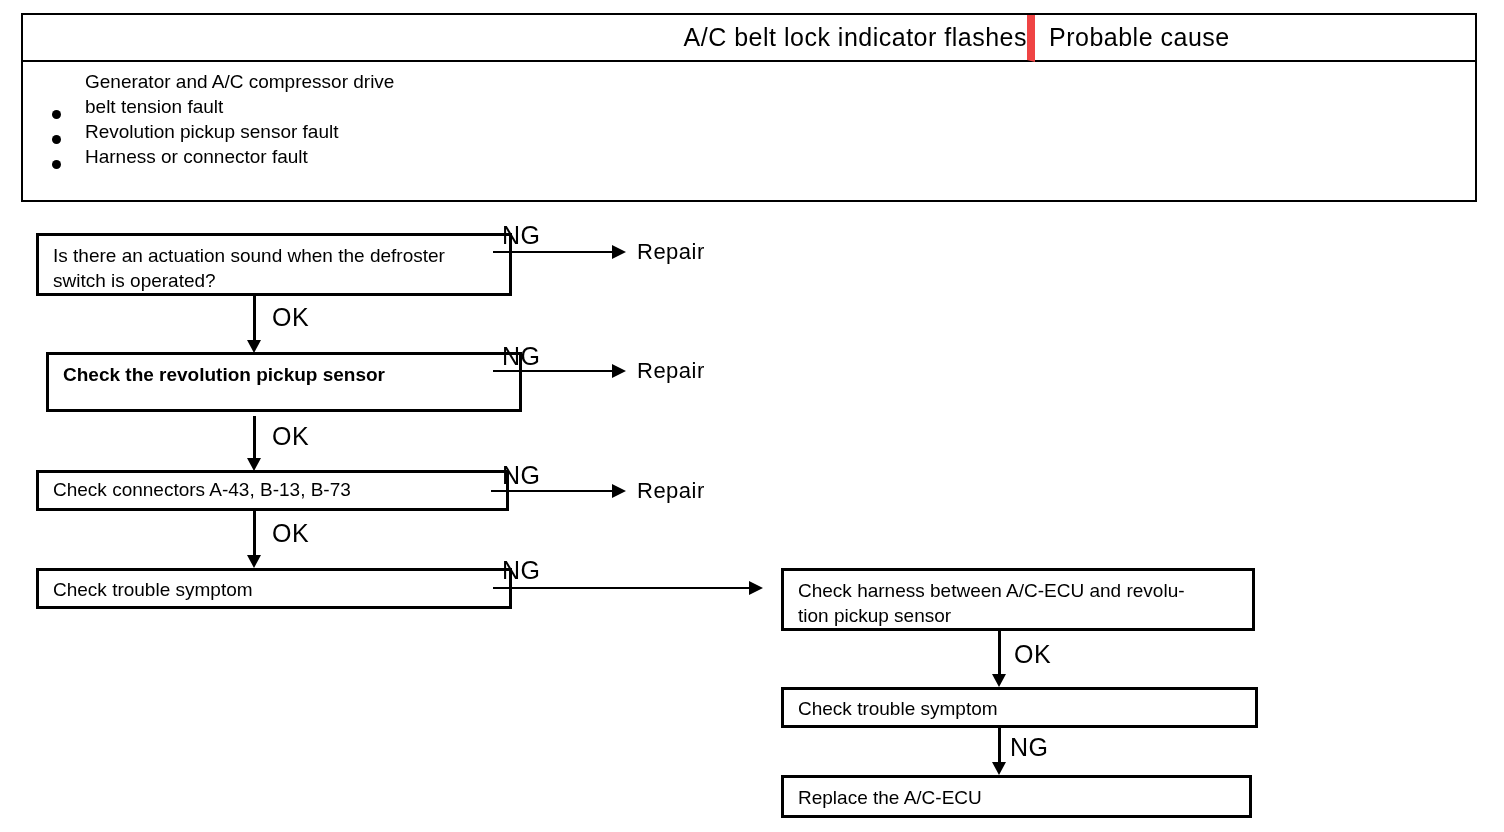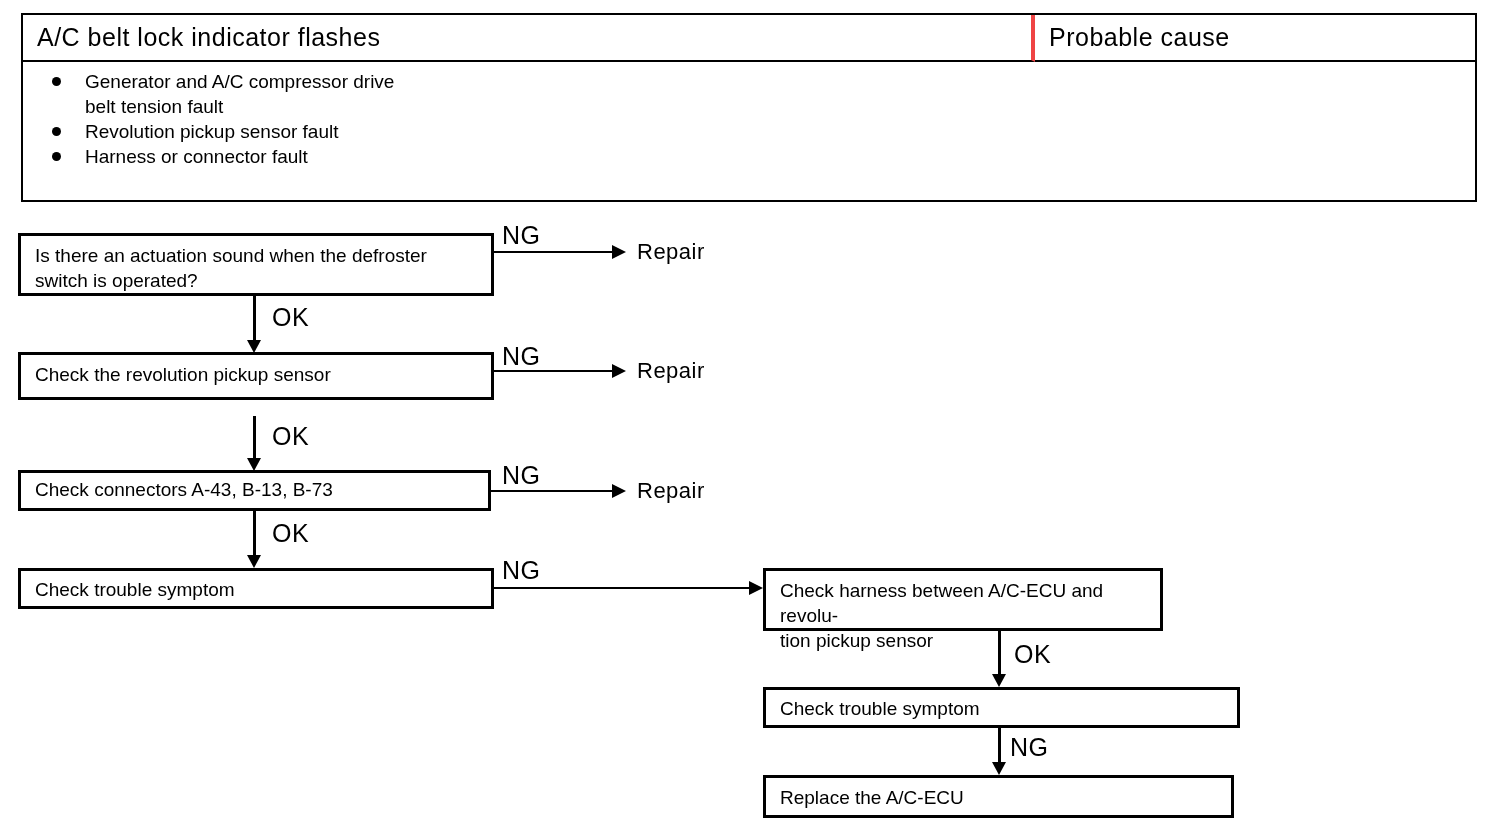--- a/index.html
+++ b/index.html
@@ -24,36 +24,36 @@
     top: 13px;
     width: 1456px;
     height: 189px;
     border: 2px solid #000;
     box-sizing: border-box;
     display: grid;
     grid-template-columns: 1012px 1fr;
     grid-template-rows: 47px 1fr;
   }
   .cell { box-sizing: border-box; }
-  .cell.col-left  { border-right: 4px solid #ef4444; }
+  .cell.col-left  { border-right: 8px solid #ef4444; justify-content: flex-end; }
   .cell.row-head  { border-bottom: 2px solid #000; display: flex; align-items: center; }
   .th-text {
     font-size: 25px;
     letter-spacing: 0.5px;
     padding-left: 14px;
     white-space: nowrap;
   }
   .desc-cell {
     padding: 8px 12px 0 14px;
     font-size: 19px;
     line-height: 25px;
     white-space: pre-line;
   }
   .causes-cell { padding: 7px 8px 0 20px; }
-  .cause-item { display: flex; align-items: flex-start; }
+  .cause-item { display: flex; align-items: flex-end; }
   .cause-bullet {
     width: 9px;
     height: 9px;
     border-radius: 50%;
     background: #000;
     margin: 8px 24px 0 9px;
     flex: 0 0 auto;
   }
   .cause-text {
     font-size: 19px;
@@ -64,26 +64,27 @@
   
   .flow-box {
     position: absolute;
     border: 3px solid #000;
     box-sizing: border-box;
     background: #fff;
     font-size: 19px;
     line-height: 25px;
     padding: 7px 10px 0 14px;
     white-space: pre-line;
+    margin-left: 18px;
   }
   .b1 { left: 18px;  top: 233px; width: 476px; height: 63px; }
-  .b2 { left: 18px;  top: 352px; width: 476px; height: 48px; }
+  .b2 { left: 28px;  top: 352px; width: 476px; height: 60px; font-weight: bold; }
   .b3 { left: 18px;  top: 470px; width: 473px; height: 41px; padding-top: 4px; }
   .b4 { left: 18px;  top: 568px; width: 476px; height: 41px; padding-top: 6px; }
-  .b5 { left: 763px; top: 568px; width: 400px; height: 63px; }
+  .b5 { left: 763px; top: 568px; width: 474px; height: 63px; }
   .b6 { left: 763px; top: 687px; width: 477px; height: 41px; padding-top: 6px; }
   .b7 { left: 763px; top: 775px; width: 471px; height: 43px; padding-top: 7px; }
 
   .vline {
     position: absolute;
     width: 3px;
     background: #000;
   }
   .arrow-down {
     position: absolute;

